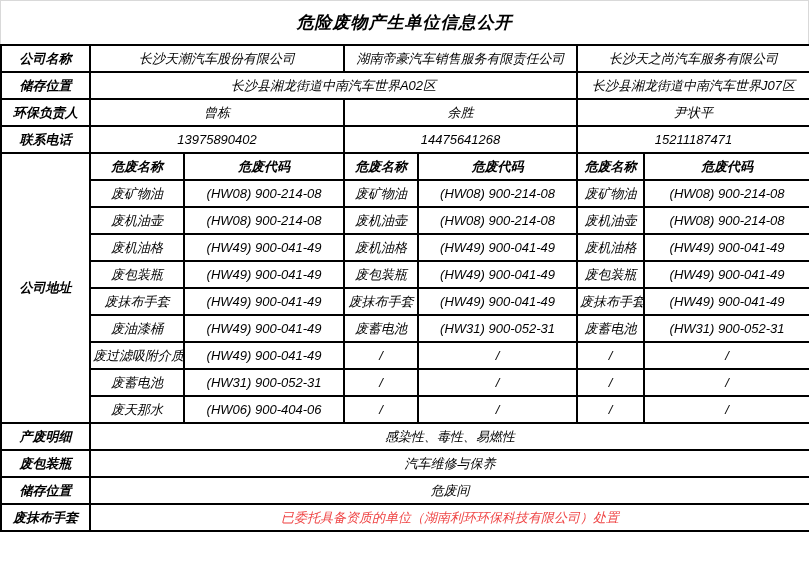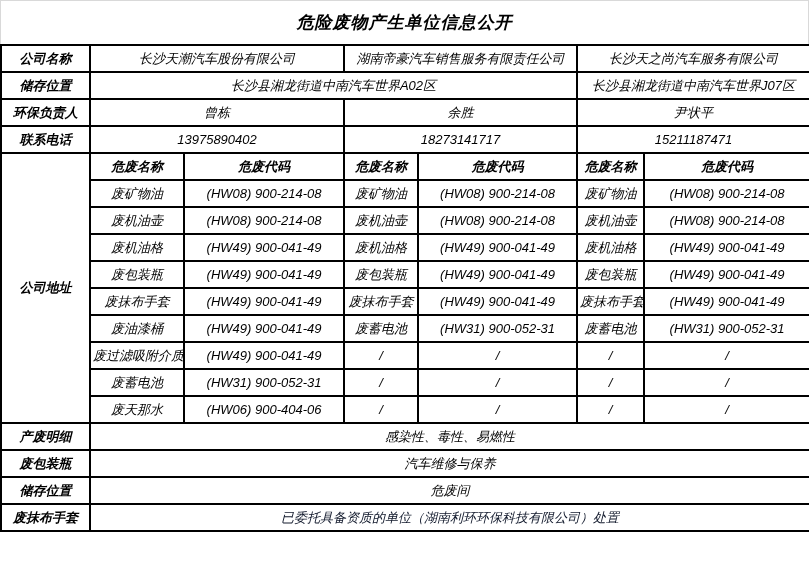--- a/index.html
+++ b/index.html
@@ -24,21 +24,21 @@
     border:2px solid #000;
     height:27px;
     padding:0 2px;
     text-align:center; vertical-align:middle;
     font-size:13px; font-weight:normal;
     white-space:nowrap; overflow:hidden;
   }
   table.main th { font-weight:bold; }
   .bold { font-weight:bold; }
   .phone { font-weight:bold; font-size:14px; }
-  .red-cell { color:#0f172a; font-weight:bold; }
+  .red-cell { color:#ef4444; font-weight:bold; }
 </style>
 </head>
 <body>
 
 <div class="sheet">
 
   <div class="title-bar">危险废物产生单位信息公开</div>
 
   <table class="main">
     <colgroup>
@@ -65,21 +65,21 @@
       </tr>
       <tr>
         <th>环保负责人</th>
         <td colspan="2" class="bold">曾栋</td>
         <td colspan="2" class="bold">余胜</td>
         <td colspan="2" class="bold">尹状平</td>
       </tr>
       <tr>
         <th>联系电话</th>
         <td colspan="2" class="phone">13975890402</td>
-        <td colspan="2" class="phone">18273141717</td>
+        <td colspan="2" class="phone">14475641268</td>
         <td colspan="2" class="phone">15211187471</td>
       </tr>
     </tbody>
 
     <tbody>
         <tr>
           <th rowspan="10">公司地址</th>
           <th>危废名称</th>
           <th>危废代码</th>
           <th>危废名称</th>

